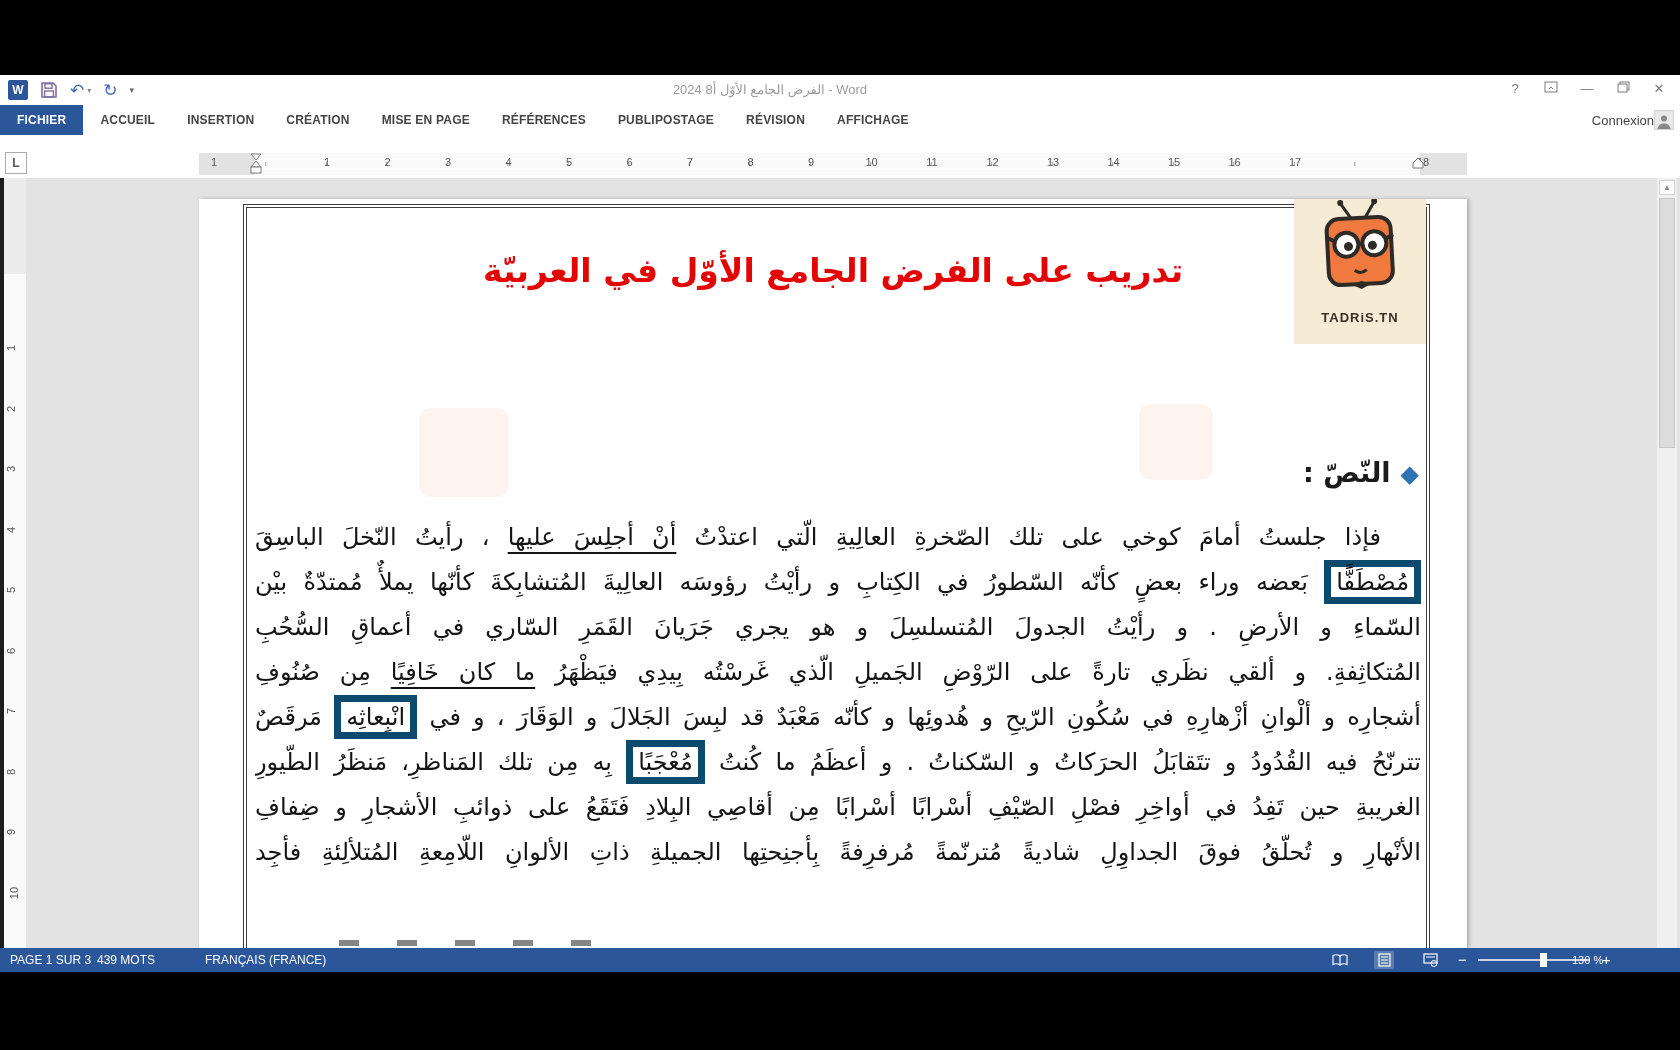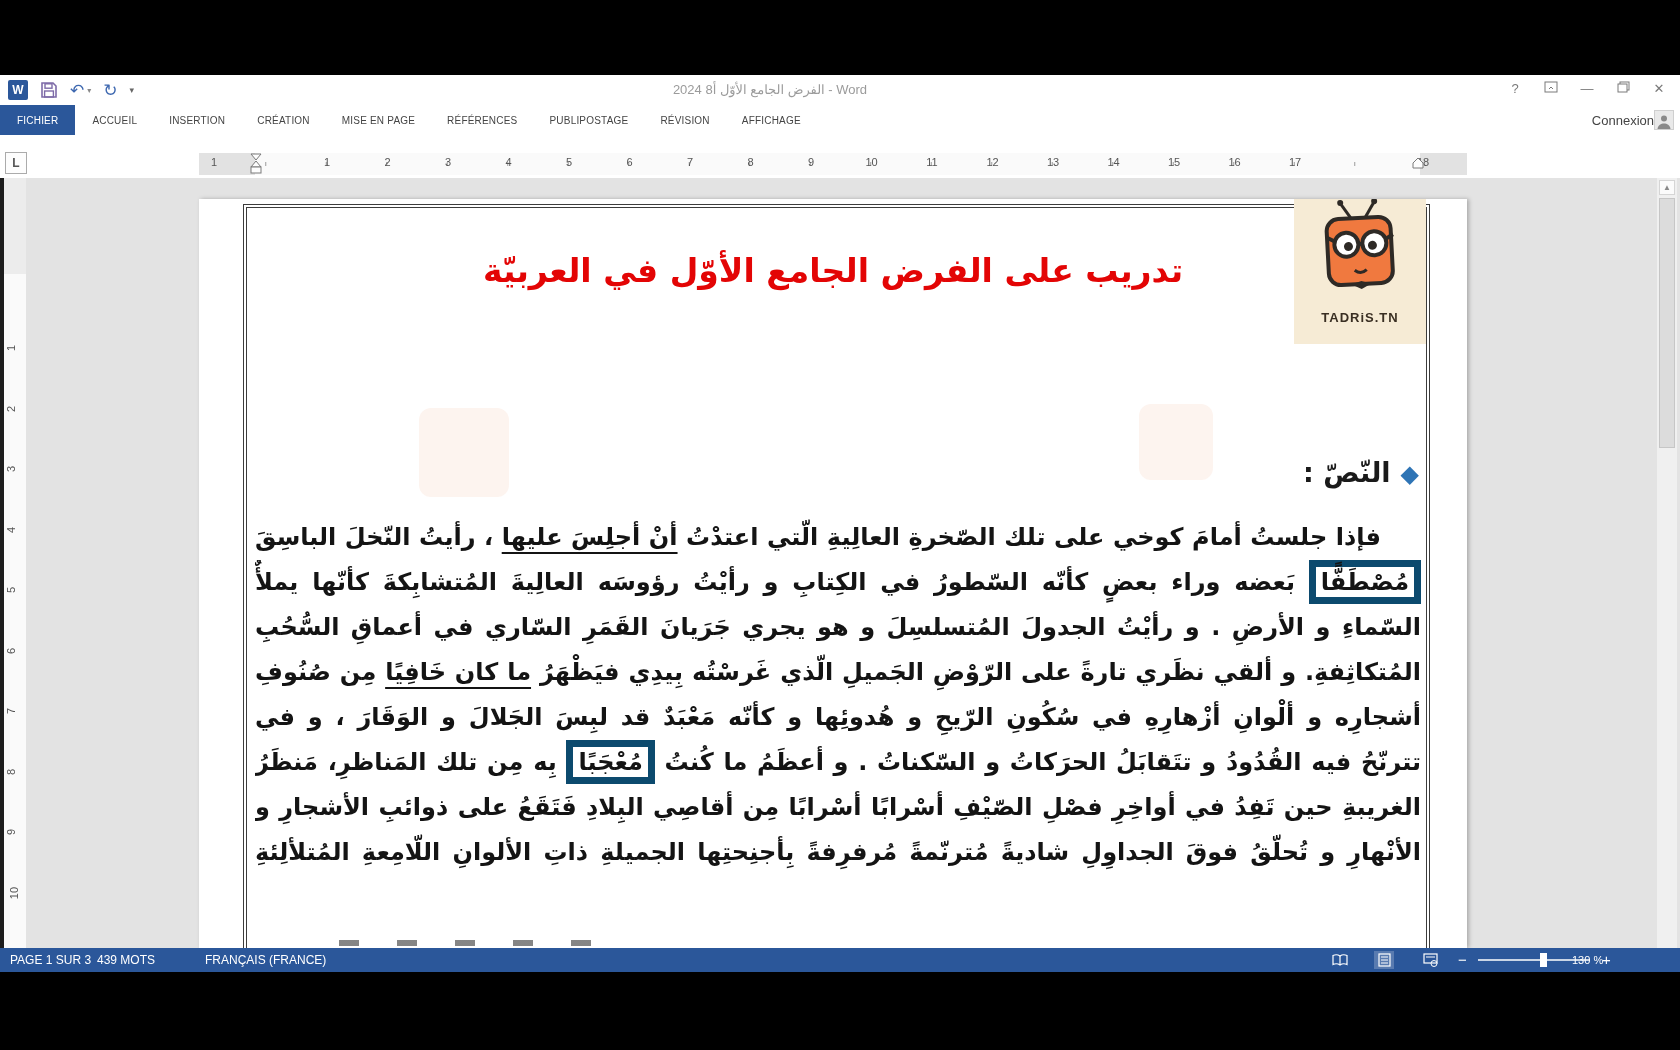--- a/index.html
+++ b/index.html
@@ -16,21 +16,21 @@
   .qicon{font-size:17px;color:#3E68B0;line-height:1;cursor:default;}
   .qcaret{font-size:8px;color:#888;}
   .savesvg{display:block;}
   .apptitle{position:absolute;left:0;top:0;width:100%;height:30px;line-height:30px;text-align:center;
             color:#9b9b9b;font-size:13px;padding-right:140px;direction:ltr;}
   .wctrl{position:absolute;top:3px;width:26px;height:22px;text-align:center;line-height:22px;
          color:#7a7a7a;font-size:13px;}
 
   
   .tabsrow{position:absolute;left:0;top:30px;width:100%;height:30px;background:#fff;display:flex;align-items:stretch;}
-  .rtab{font-size:10px;color:#444;display:flex;align-items:center;padding:0 15px;margin-right:2px;letter-spacing:.2px;}
+  .rtab{font-size:12px;color:#444;display:flex;align-items:center;padding:0 15px;margin-right:2px;letter-spacing:.2px;font-weight:bold;}
   .rtab.active{background:#2B579A;color:#fff;padding:0 17px;}
   .connex{position:absolute;right:6px;top:30px;height:30px;display:flex;align-items:center;}
   .connex .lbl{font-size:13px;color:#444;}
   .avatar{width:20px;height:20px;background:#e9e9e9;border:1px solid #cfcfcf;display:flex;align-items:flex-end;justify-content:center;overflow:hidden;}
 
   
   .band{position:absolute;left:0;top:60px;width:100%;height:43px;background:#fff;}
   .tabsel{position:absolute;left:5px;top:17px;width:22px;height:22px;background:#fdfdfd;border:1px solid #ababab;
           color:#555;font-size:12px;font-weight:bold;text-align:center;line-height:20px;}
   .hruler{position:absolute;left:199px;top:18px;width:1268px;height:22px;background:#e2e2e2;overflow:hidden;}
@@ -57,21 +57,21 @@
   .frame{position:absolute;left:44px;top:5px;width:1187px;height:860px;border:4px double #3c3c3c;}
   .ghost{position:absolute;opacity:.07;}
   .ghost .gbody{width:78%;height:70%;background:#e06a20;border-radius:12px;margin-top:18%;}
   .doctitle{position:absolute;left:100px;right:100px;top:52px;text-align:center;direction:rtl;
             font-family:"DejaVu Sans",sans-serif;font-weight:bold;font-size:33px;color:#e30505;}
   .secline{position:absolute;top:258px;right:48px;direction:rtl;font-family:"DejaVu Sans",sans-serif;
            font-size:27px;font-weight:bold;color:#1a1a1a;}
   .diamond{color:#2E74B5;font-size:24px;margin-left:10px;}
   .bodytext{position:absolute;top:316px;left:56px;width:1166px;direction:rtl;
             font-family:"DejaVu Sans",sans-serif;font-size:24px;color:#141414;}
-  .bline{height:45px;line-height:45px;overflow:hidden;text-align:justify;text-align-last:justify;font-weight:bold;}
+  .bline{height:45px;line-height:45px;overflow:hidden;text-align:justify;text-align-last:justify;}
   .bline.last{text-align-last:right;}
   .bline.indent{padding-right:40px;}
   .boxed{border:7px solid #0c4a6e;padding:1px 5px;}
   .ul{text-decoration:underline;text-underline-offset:7px;text-decoration-thickness:1.5px;}
   .smudge{position:absolute;top:741px;left:140px;width:280px;height:6px;opacity:.55;
           background:repeating-linear-gradient(90deg,#222 0 20px,transparent 20px 58px);}
 
   
   .logo{position:absolute;left:1095px;top:-3px;width:132px;height:148px;background:#f6ebd5;z-index:6;
         display:flex;flex-direction:column;align-items:center;}

